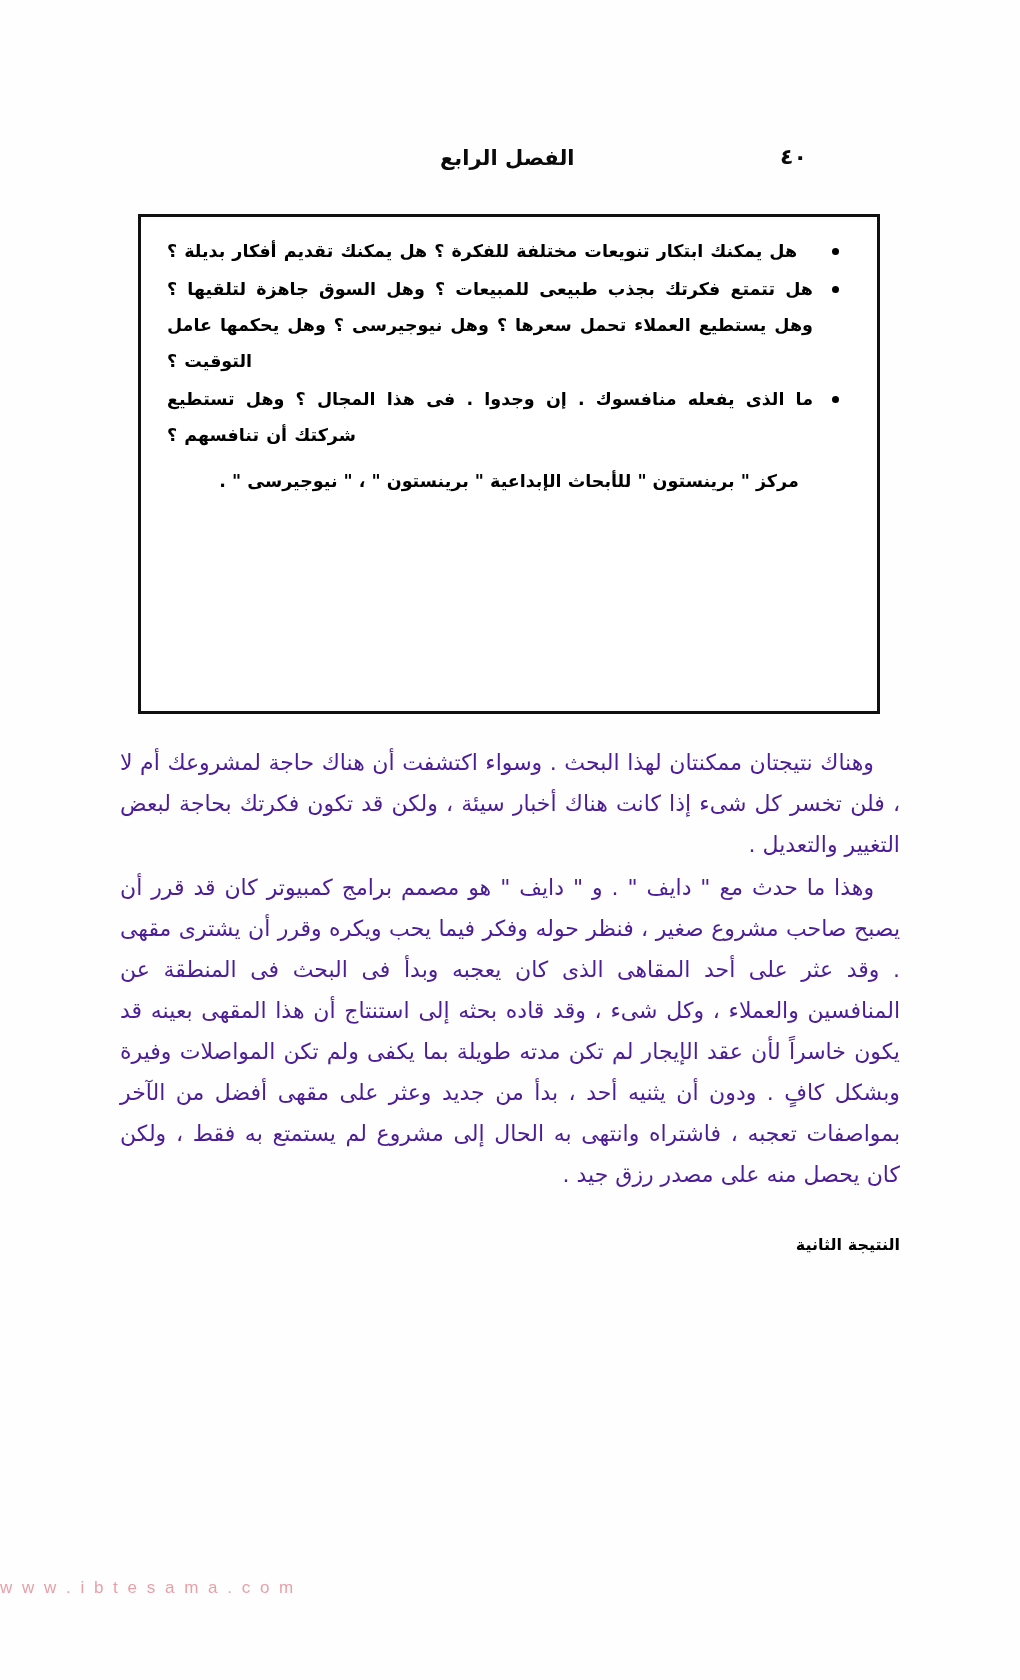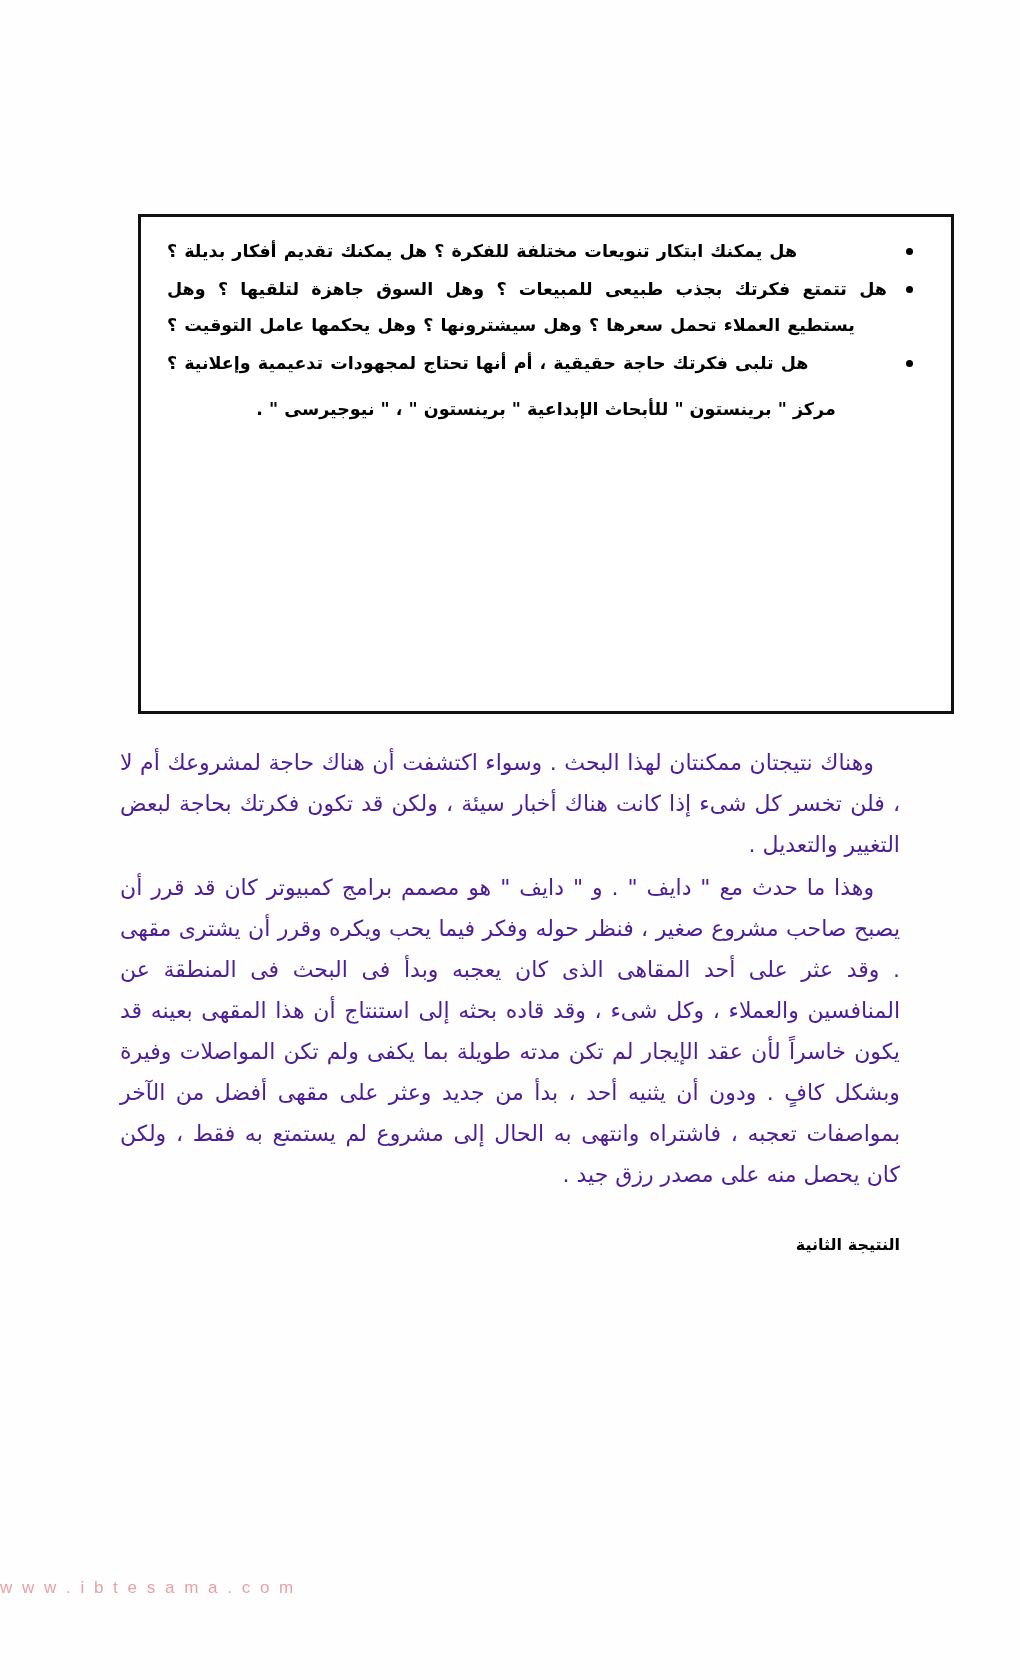--- a/index.html
+++ b/index.html
@@ -50,21 +50,21 @@
     font-weight: bold;
     color: #0a0a0a;
     letter-spacing: 2px;
   }
 
   
   .callout-box {
     position: absolute;
     top: 214px;
     left: 138px;
-    width: 816px;
+    width: 742px;
     height: 500px;
     border: 3px solid #111111;
     box-sizing: border-box;
     background: #ffffff;
     direction: rtl;
     padding: 16px 26px 10px 26px;
   }
   .q-list {
     list-style: none;
     margin: 0;
@@ -145,26 +145,30 @@
     letter-spacing: 2.5px;
     font-family: Liberation Sans, sans-serif;
     direction: ltr;
   }
 </style>
 </head>
 <body>
 
 <div class="page">
 
+  <div class="running-head">
+    <div class="chapter">الفصل الرابع</div>
+    <div class="folio">٤٠</div>
+  </div>
 
   <div class="callout-box">
     <ul class="q-list">
       <li>هل يمكنك ابتكار تنويعات مختلفة للفكرة ؟ هل يمكنك تقديم أفكار بديلة ؟</li>
-      <li>هل تتمتع فكرتك بجذب طبيعى للمبيعات ؟ وهل السوق جاهزة لتلقيها ؟ وهل يستطيع العملاء تحمل سعرها ؟ وهل سيشترونها ؟ وهل يحكمها عامل التوقيت ؟</li>
-      <li>هل تلبى فكرتك حاجة حقيقية ، أم أنها تحتاج لمجهودات تدعيمية وإعلانية ؟</li>
+      <li>هل تتمتع فكرتك بجذب طبيعى للمبيعات ؟ وهل السوق جاهزة لتلقيها ؟ وهل يستطيع العملاء تحمل سعرها ؟ وهل نيوجيرسى ؟ وهل يحكمها عامل التوقيت ؟</li>
+      <li>ما الذى يفعله منافسوك . إن وجدوا . فى هذا المجال ؟ وهل تستطيع شركتك أن تنافسهم ؟</li>
     </ul>
     <div class="attribution">مركز " برينستون " للأبحاث الإبداعية " برينستون " ، " نيوجيرسى " .</div>
   </div>
 
   <div class="body-area">
     <p class="para">وهناك نتيجتان ممكنتان لهذا البحث . وسواء اكتشفت أن هناك حاجة لمشروعك أم لا ، فلن تخسر كل شىء إذا كانت هناك أخبار سيئة ، ولكن قد تكون فكرتك بحاجة لبعض التغيير والتعديل .</p>
     <p class="para">وهذا ما حدث مع " دايف " . و " دايف " هو مصمم برامج كمبيوتر كان قد قرر أن يصبح صاحب مشروع صغير ، فنظر حوله وفكر فيما يحب ويكره وقرر أن يشترى مقهى . وقد عثر على أحد المقاهى الذى كان يعجبه وبدأ فى البحث فى المنطقة عن المنافسين والعملاء ، وكل شىء ، وقد قاده بحثه إلى استنتاج أن هذا المقهى بعينه قد يكون خاسراً لأن عقد الإيجار لم تكن مدته طويلة بما يكفى ولم تكن المواصلات وفيرة وبشكل كافٍ . ودون أن يثنيه أحد ، بدأ من جديد وعثر على مقهى أفضل من الآخر بمواصفات تعجبه ، فاشتراه وانتهى به الحال إلى مشروع لم يستمتع به فقط ، ولكن كان يحصل منه على مصدر رزق جيد .</p>
     <h2 class="section-heading">النتيجة الثانية</h2>
   </div>
 

